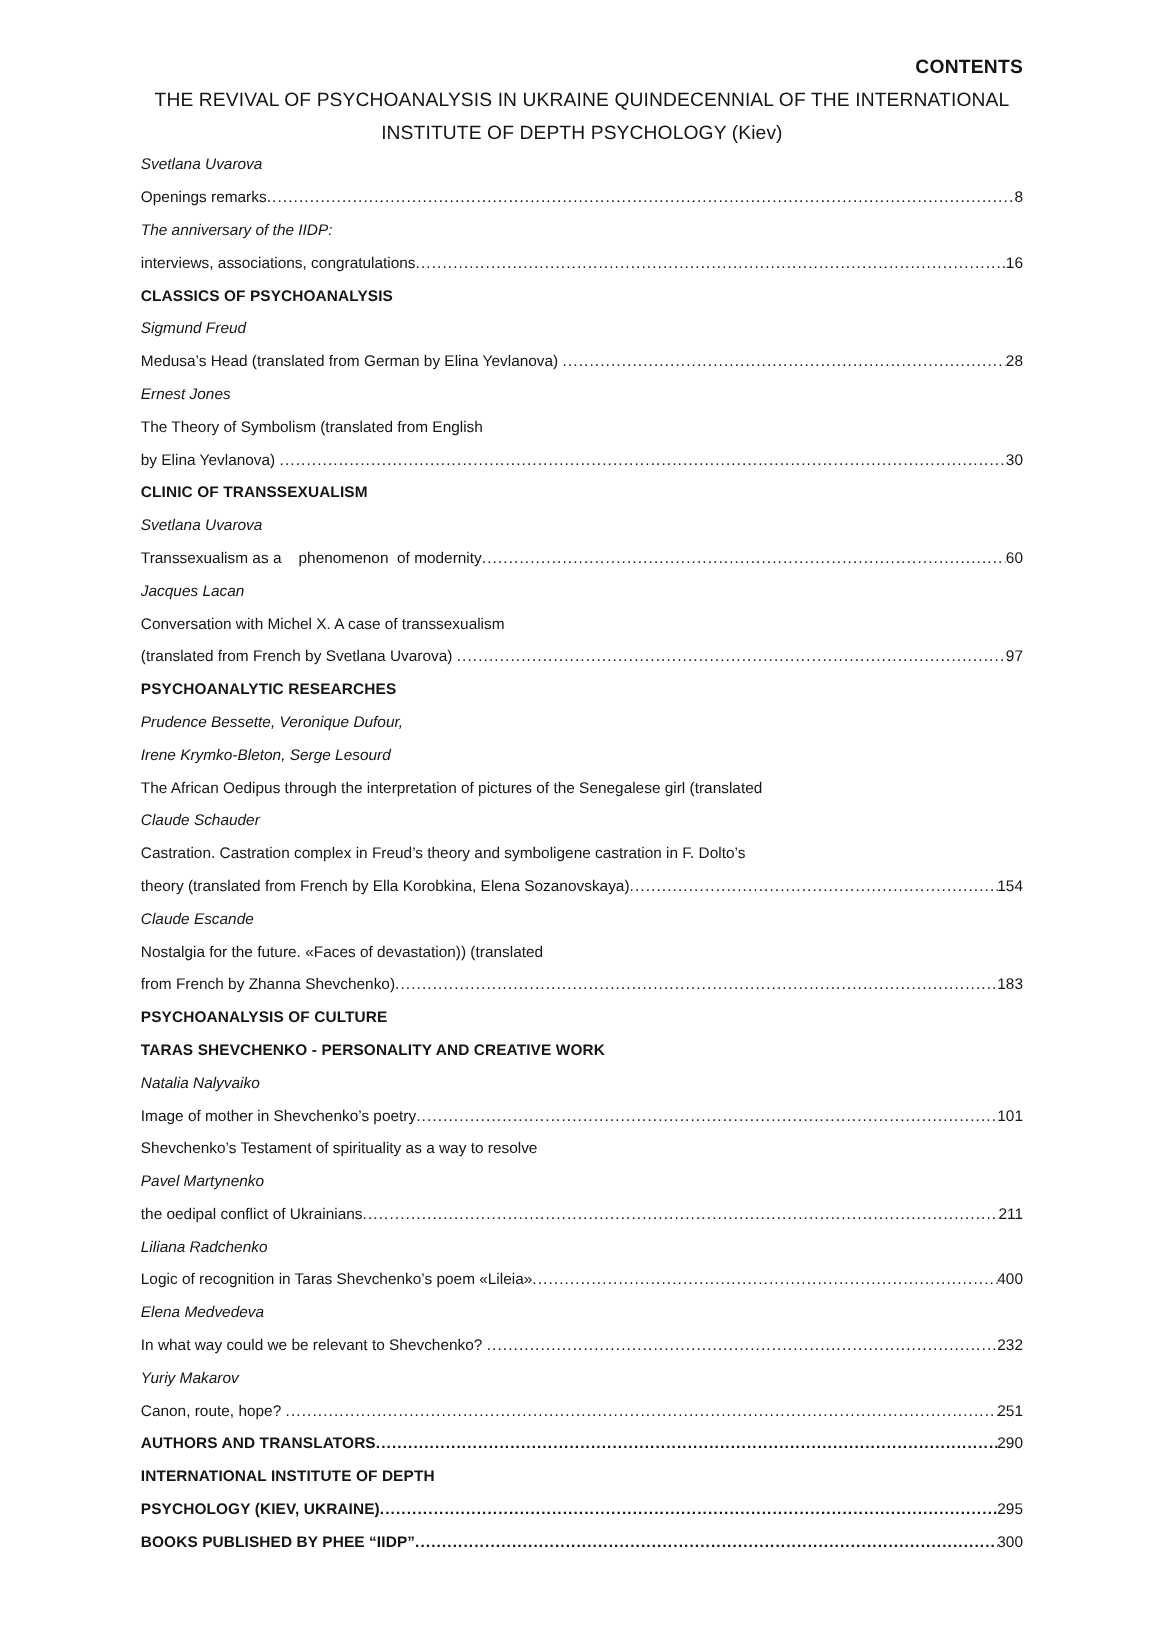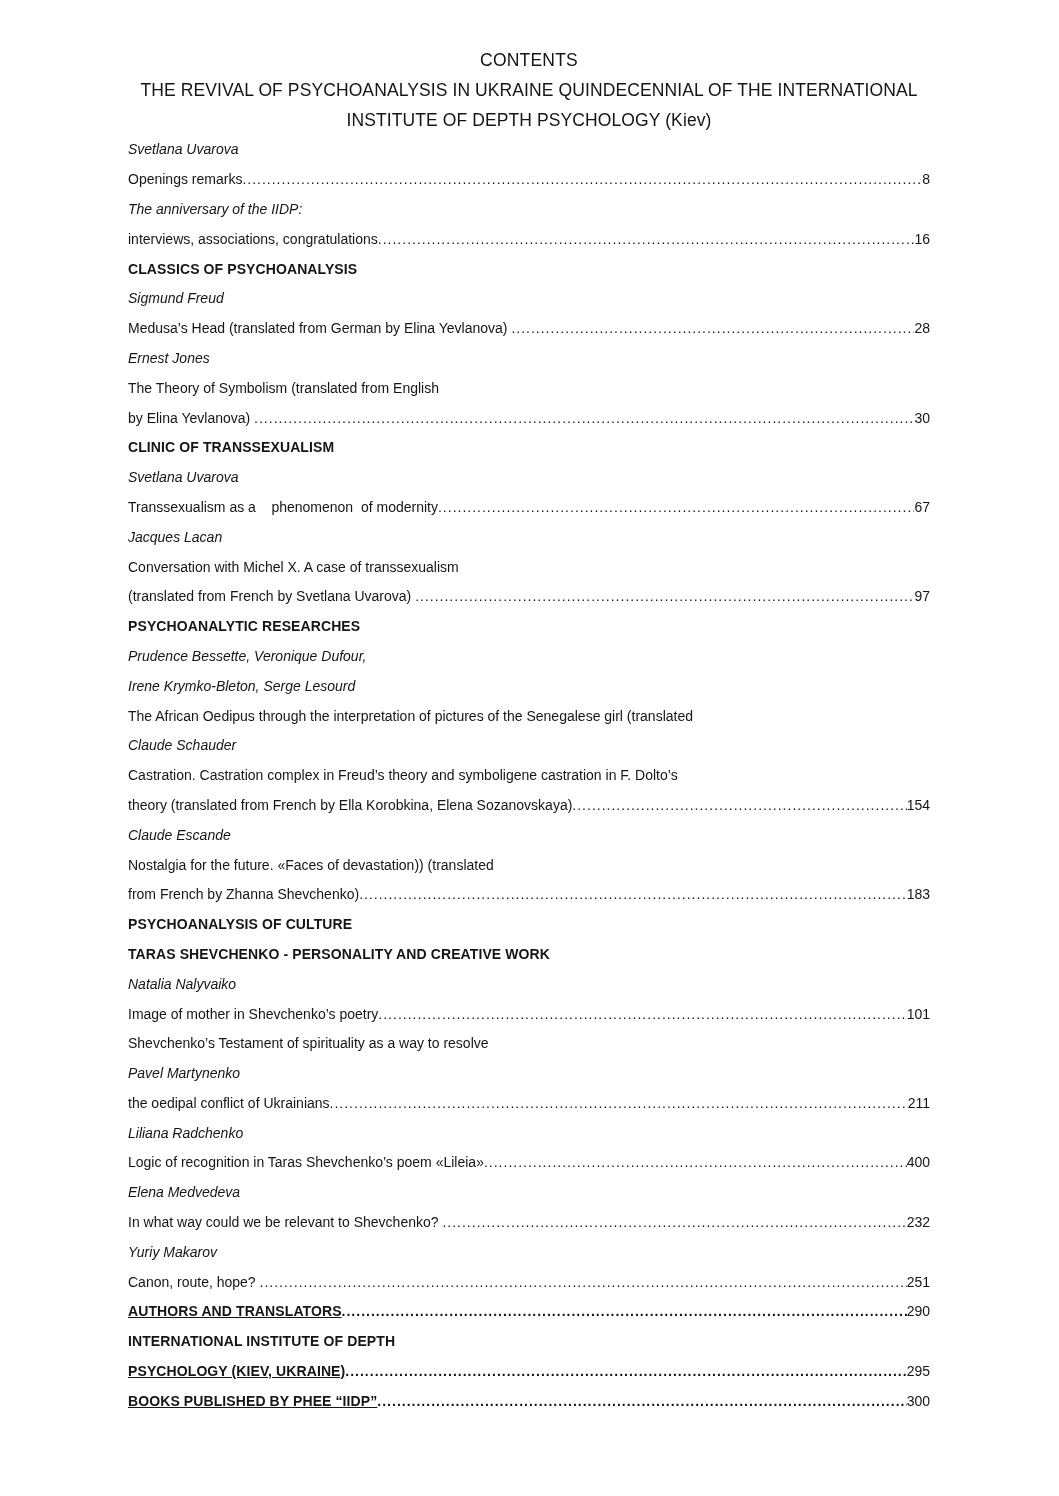--- a/index.html
+++ b/index.html
@@ -15,22 +15,22 @@
     overflow: hidden;
   }
   .page {
     box-sizing: border-box;
     width: 1059px;
     height: 1496px;
     padding: 46px 129px 0 128px;
     background: #ffffff;
   }
   .contents-title {
-    text-align: center;
-    font-weight: 400;
+    text-align: right;
+    font-weight: 700;
     font-size: 17.5px;
     line-height: 29.8px;
     letter-spacing: 0.2px;
   }
   .main-title-line {
     text-align: center;
     font-weight: 400;
     font-size: 17.5px;
     line-height: 29.8px;
     letter-spacing: 0.1px;
@@ -61,21 +61,21 @@
   .row .dots::before {
     content: "..........................................................................................................................................................................................................................................................................";
     letter-spacing: 1px;
   }
   .row .page-num {
     flex: 0 0 auto;
     font-weight: 400;
     font-style: normal;
   }
   .style-section .label { font-weight: 700; letter-spacing: 0.1px; }
-  .style-section-entry .label { font-weight: 700; letter-spacing: 0.1px; text-decoration: underline; }
+  .style-section-entry .label { font-weight: 700; letter-spacing: 0.1px; }
   .style-section-entry .dots { font-weight: 700; }
   .style-author .label { font-style: italic; }
 </style>
 </head>
 <body>
 
 <div class="page">
   <div class="contents-title">CONTENTS</div>
   <div class="main-title-line">THE REVIVAL OF PSYCHOANALYSIS IN UKRAINE QUINDECENNIAL OF THE INTERNATIONAL</div>
   <div class="main-title-line">INSTITUTE OF DEPTH PSYCHOLOGY (Kiev)</div>
@@ -137,21 +137,21 @@
     
   </div>
       <div class="row style-author">
     <span class="label">Svetlana Uvarova</span>
     
     
   </div>
       <div class="row style-entry">
     <span class="label">Transsexualism as a    phenomenon  of modernity</span>
     <span class="dots"></span>
-    <span class="page-num">67</span>
+    <span class="page-num">60</span>
   </div>
       <div class="row style-author">
     <span class="label">Jacques Lacan</span>
     
     
   </div>
       <div class="row style-plain">
     <span class="label">Conversation with Michel X. A case of transsexualism</span>
     
     

